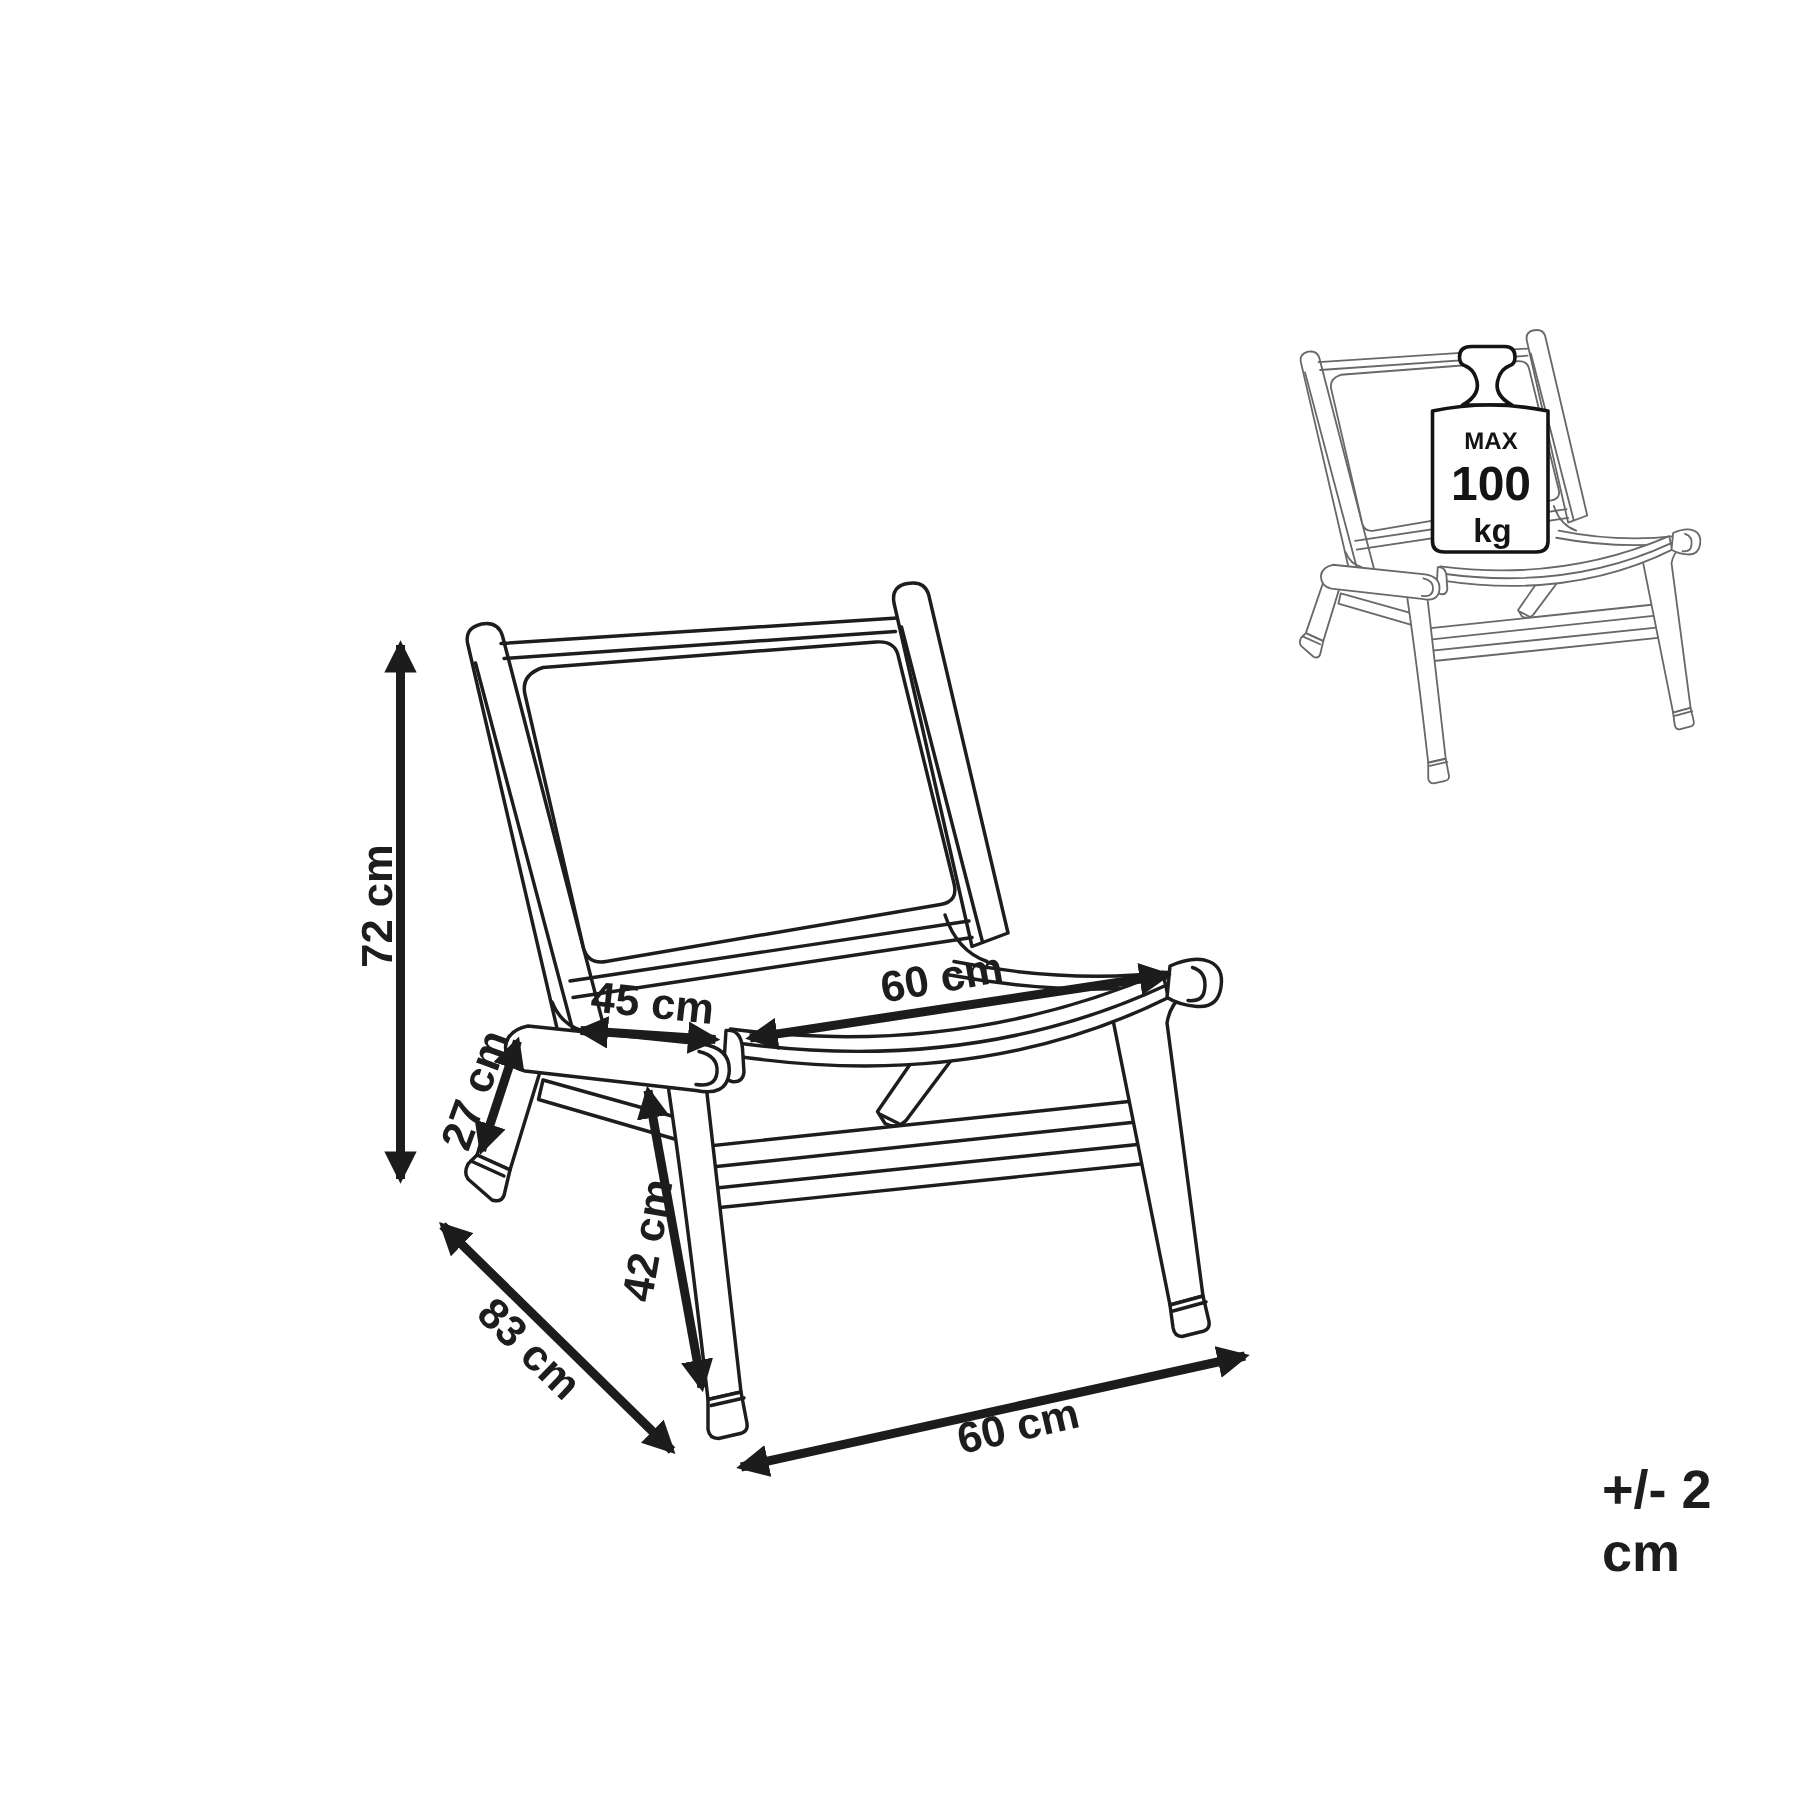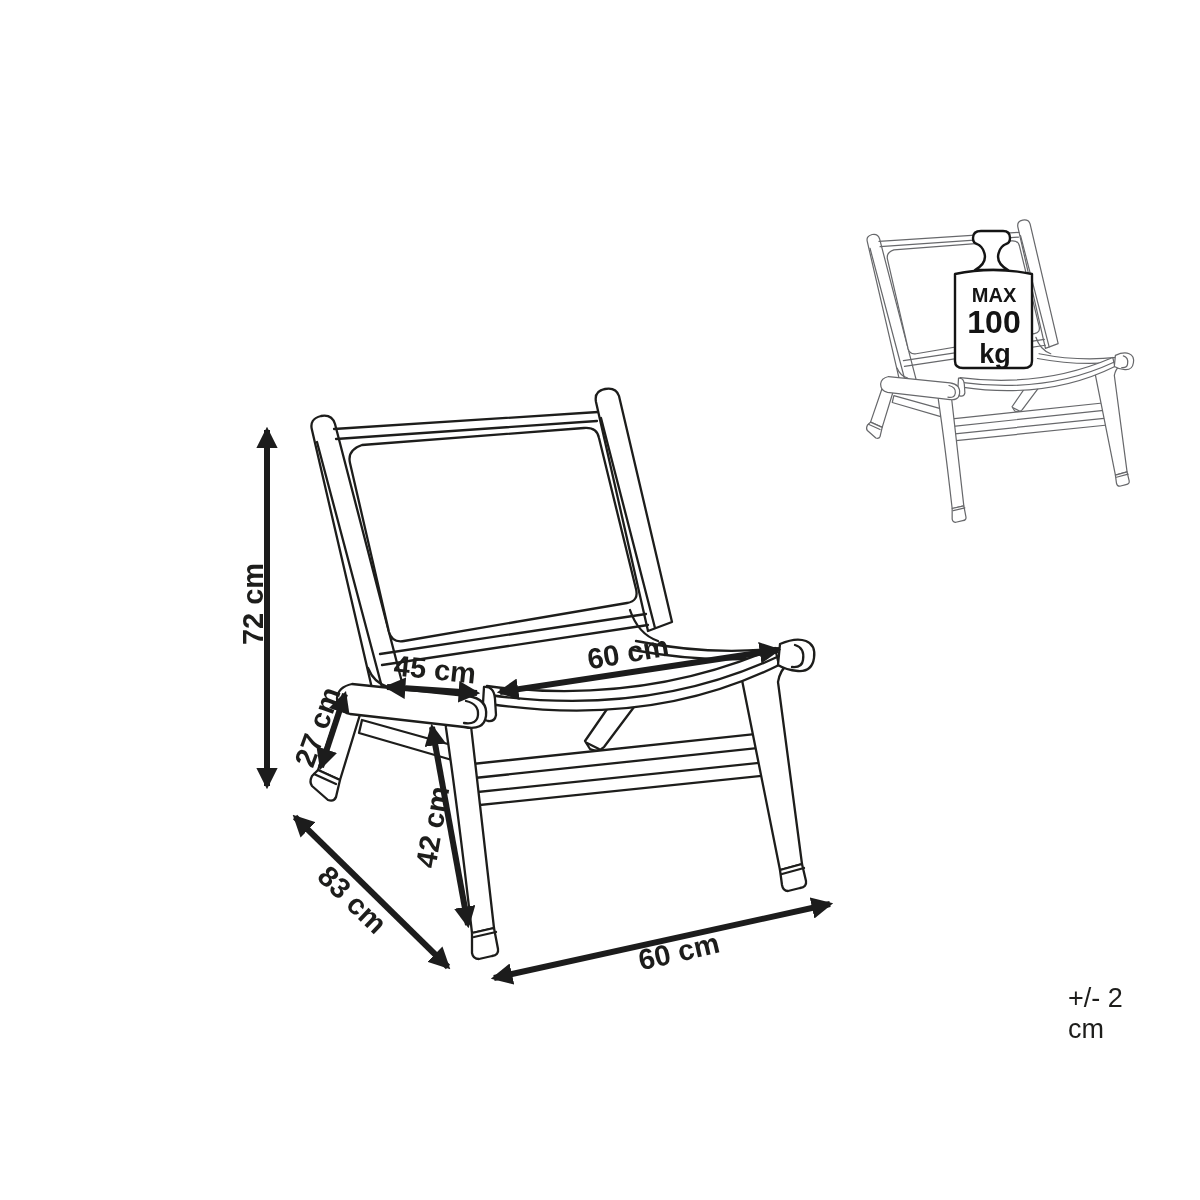--- a/index.html
+++ b/index.html
@@ -3,21 +3,21 @@
 <meta charset="utf-8">
 <style>
   html,body{margin:0;padding:0;background:#ffffff;}
   #stage{position:relative;width:1200px;height:1200px;background:#ffffff;overflow:hidden;
          font-family:"Liberation Sans",sans-serif;}
   #drawing{position:absolute;left:0;top:0;}
   .dim{position:absolute;transform:translate(-50%,-50%) rotate(var(--rot,0deg));
        font-weight:700;font-size:29px;color:#1d1d1b;white-space:nowrap;letter-spacing:0px;}
   .badge-txt{position:absolute;transform:translate(-50%,-50%);font-weight:700;color:#141414;
        white-space:nowrap;line-height:1;}
-  .tol{position:absolute;transform:translate(-50%,-50%);font-weight:400;font-size:27px;color:#1d1d1b;}
+  .tol{position:absolute;transform:translate(-50%,-50%);font-weight:700;font-size:36px;color:#1d1d1b;}
 </style>
 </head>
 <body>
 
 <div id="stage">
 
   <svg id="drawing" width="1200" height="1200" viewBox="0 0 1200 1200">
     <defs>
       <marker id="ah" viewBox="0 0 10 10" refX="8.5" refY="5" markerWidth="3.6" markerHeight="3.6" orient="auto-start-reverse">
         <path d="M0,0 L10,5 L0,10 Z" fill="#1c1c1c"></path>
@@ -97,19 +97,19 @@
   </svg>
 
   <div class="dim" style="left:253px;top:604px;--rot:-90deg">72 cm</div>
   <div class="dim" style="left:435px;top:670px;--rot:6deg">45 cm</div>
   <div class="dim" style="left:628px;top:653px;--rot:-10deg">60 cm</div>
   <div class="dim" style="left:318px;top:727px;--rot:-70deg">27 cm</div>
   <div class="dim" style="left:433px;top:827px;--rot:-80deg">42 cm</div>
   <div class="dim" style="left:352px;top:900px;--rot:44deg">83 cm</div>
   <div class="dim" style="left:679px;top:952px;--rot:-13deg">60 cm</div>
 
-  <div class="badge-txt" style="left:994px;top:295px;font-size:20px">MAX</div>
+  <div class="badge-txt" style="left:994px;top:295px;font-size:16px">MAX</div>
   <div class="badge-txt" style="left:994px;top:322px;font-size:32px">100</div>
-  <div class="badge-txt" style="left:995px;top:354px;font-size:27px">kg</div>
+  <div class="badge-txt" style="left:995px;top:354px;font-size:22px">kg</div>
 
   <div class="tol" style="left:1112px;top:1014px">+/- 2 cm</div>
 
 </div>
 
 </body></html>

